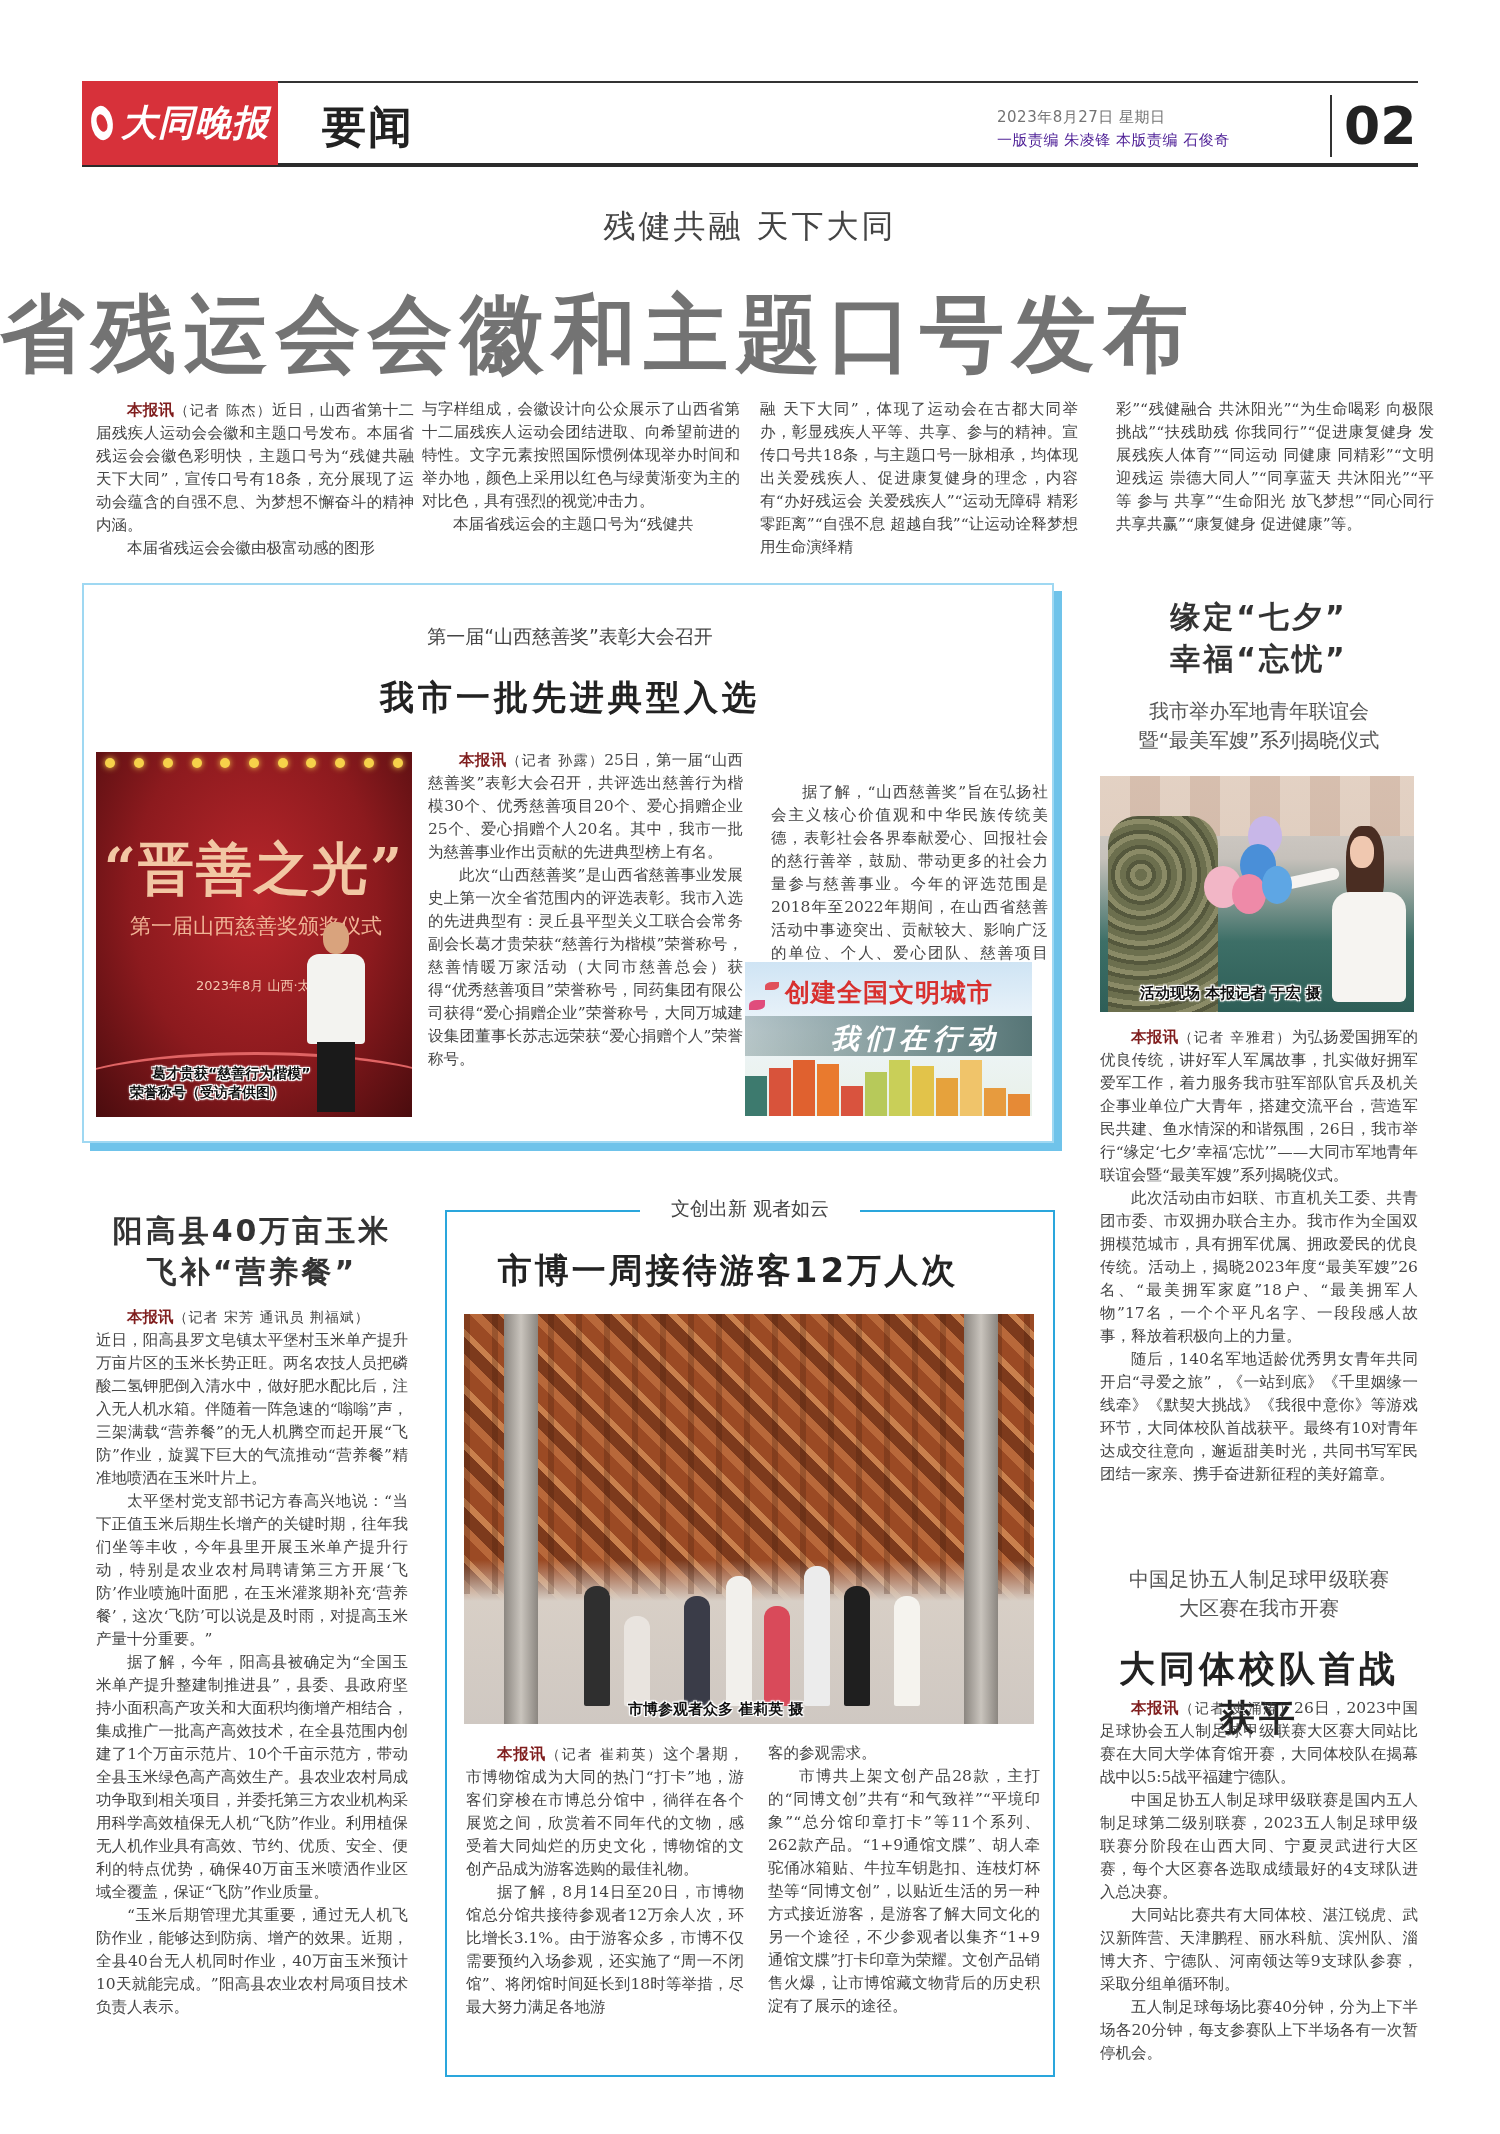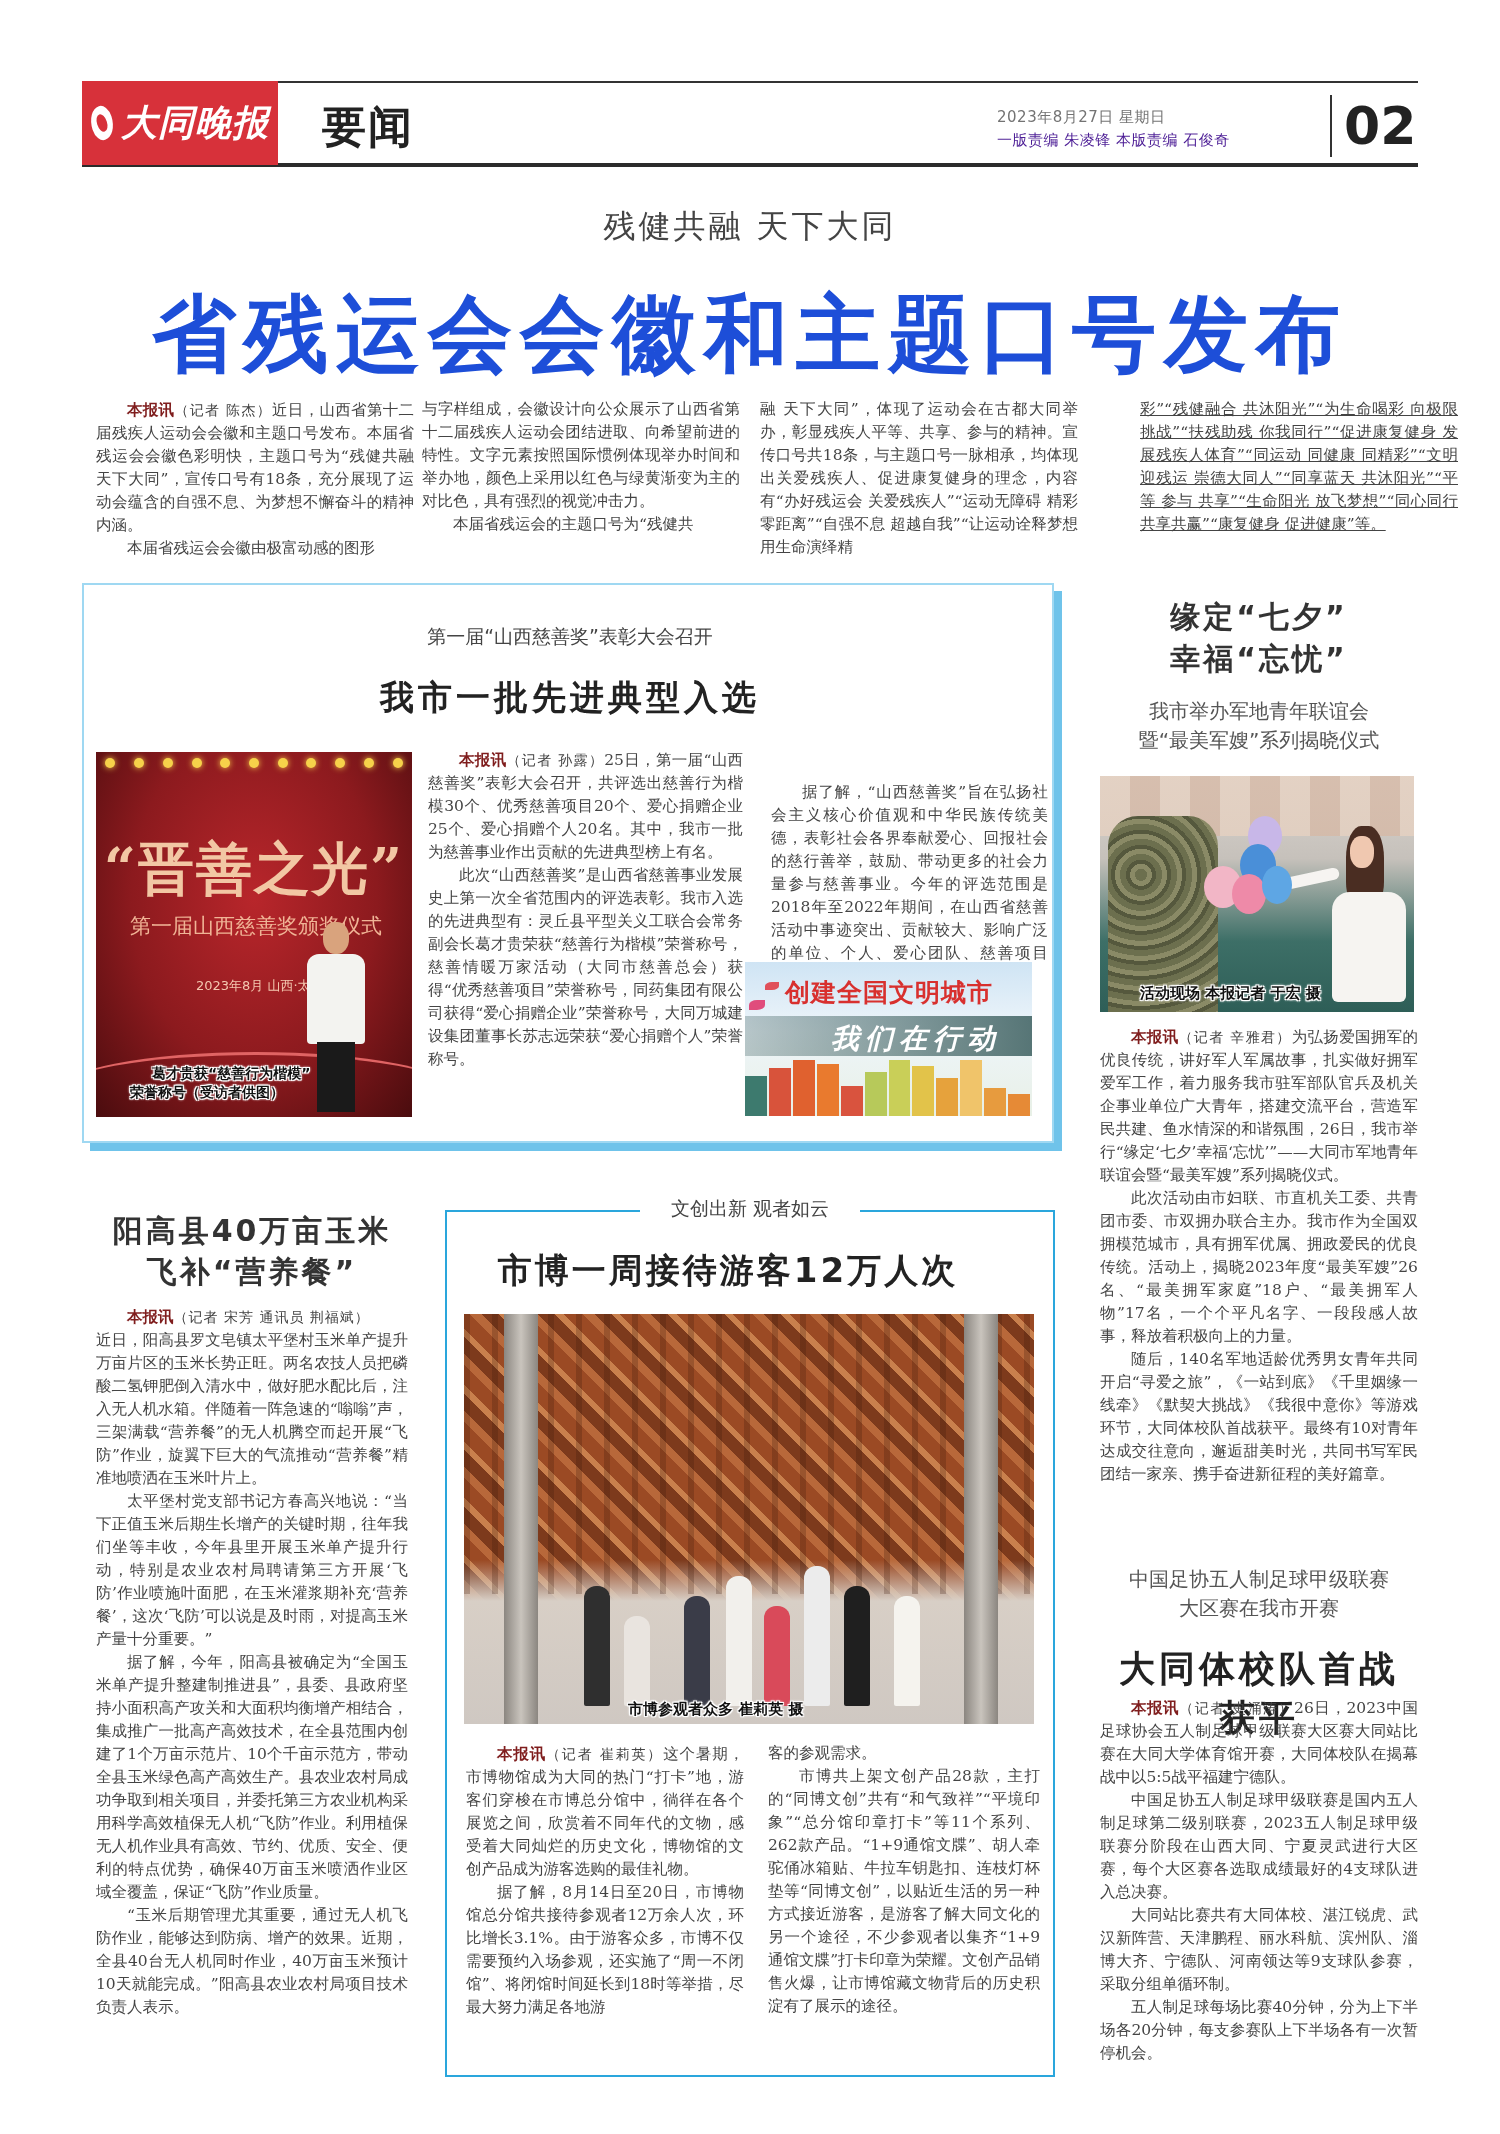--- a/index.html
+++ b/index.html
@@ -16,21 +16,21 @@
   .logo-flame::after { content:""; position:absolute; left:6px; top:8px; width:10px; height:18px; border-radius:50%; background:#d7313a; }
   .logo-text { color: #fff; font-family: "DejaVu Serif", serif; font-size: 36px; font-weight: bold; font-style: italic; letter-spacing: 1px; }
   .section-name { left: 322px; top: 98px; font-size: 44px; font-weight: bold; color: #222; letter-spacing: 2px; font-family: "DejaVu Serif", serif; }
   .issue-date { left: 997px; top: 108px; font-size: 15px; color: #737373; font-family: "DejaVu Sans", sans-serif; letter-spacing: 0.5px; }
   .issue-editors { left: 997px; top: 131px; font-size: 15px; color: #4c1d95; font-family: "DejaVu Sans", sans-serif; letter-spacing: 0.5px; }
   .page-divider { left: 1330px; top: 95px; width: 2px; height: 62px; background: #333; }
   .page-number { left: 1344px; top: 96px; font-size: 52px; font-weight: bold; color: #222; font-family: "DejaVu Sans", sans-serif; }
 
   
   .kicker-main { left: 0; width: 1500px; top: 205px; text-align: center; font-size: 32px; color: #444; letter-spacing: 3px; font-family: "DejaVu Sans", sans-serif; }
-  .headline-main { left: 0; width: 1500px; top: 278px; text-align: center; font-size: 84px; font-weight: 900; color: #1d4ed8; letter-spacing: 8px; font-family: "DejaVu Sans", sans-serif; }
+  .headline-main { left: 0; width: 1500px; top: 278px; text-align: left; font-size: 84px; font-weight: 900; color: #737373; letter-spacing: 8px; font-family: "DejaVu Sans", sans-serif; }
 
   .body-text { font-size: 15.5px; line-height: 23px; color: #444; text-align: justify; font-family: "DejaVu Serif", serif; }
   .body-text p { text-indent: 2em; }
   .body-text .lead-tag { font-weight: bold; color: #7f1d1d; }
   .body-text .byline { font-size: 14px; letter-spacing: 1px; }
 
   
   .lead-col { top: 398px; width: 318px; }
 
   
@@ -128,21 +128,21 @@
   <p><span class="lead-tag">本报讯</span><span class="byline">（记者  陈杰）</span><span>近日，山西省第十二届残疾人运动会会徽和主题口号发布。本届省残运会会徽色彩明快，主题口号为“残健共融  天下大同”，宣传口号有18条，充分展现了运动会蕴含的自强不息、为梦想不懈奋斗的精神内涵。</span></p>
   <p>本届省残运会会徽由极富动感的图形</p>
 </div>
 <div class="abs lead-col body-text" style="left:422px;">
   <p style="text-indent:0">与字样组成，会徽设计向公众展示了山西省第十二届残疾人运动会团结进取、向希望前进的特性。文字元素按照国际惯例体现举办时间和举办地，颜色上采用以红色与绿黄渐变为主的对比色，具有强烈的视觉冲击力。</p>
   <p>本届省残运会的主题口号为“残健共</p>
 </div>
 <div class="abs lead-col body-text" style="left:760px;">
   <p style="text-indent:0">融  天下大同”，体现了运动会在古都大同举办，彰显残疾人平等、共享、参与的精神。宣传口号共18条，与主题口号一脉相承，均体现出关爱残疾人、促进康复健身的理念，内容有“办好残运会  关爱残疾人”“运动无障碍  精彩零距离”“自强不息  超越自我”“让运动诠释梦想  用生命演绎精</p>
 </div>
-<div class="abs lead-col body-text" style="left:1140px;text-decoration:underline;">
+<div class="abs lead-col body-text" style="left:1116px;">
   <p style="text-indent:0">彩”“残健融合  共沐阳光”“为生命喝彩  向极限挑战”“扶残助残  你我同行”“促进康复健身  发展残疾人体育”“同运动  同健康  同精彩”“文明迎残运  崇德大同人”“同享蓝天  共沐阳光”“平等  参与  共享”“生命阳光  放飞梦想”“同心同行  共享共赢”“康复健身  促进健康”等。</p>
 </div>
 
 <div class="abs charity-box"></div>
 <div class="abs charity-kicker">第一届“山西慈善奖”表彰大会召开</div>
 <div class="abs charity-headline">我市一批先进典型入选</div>
 
 <div class="abs charity-photo">
   <div class="lights">
       <span></span>

